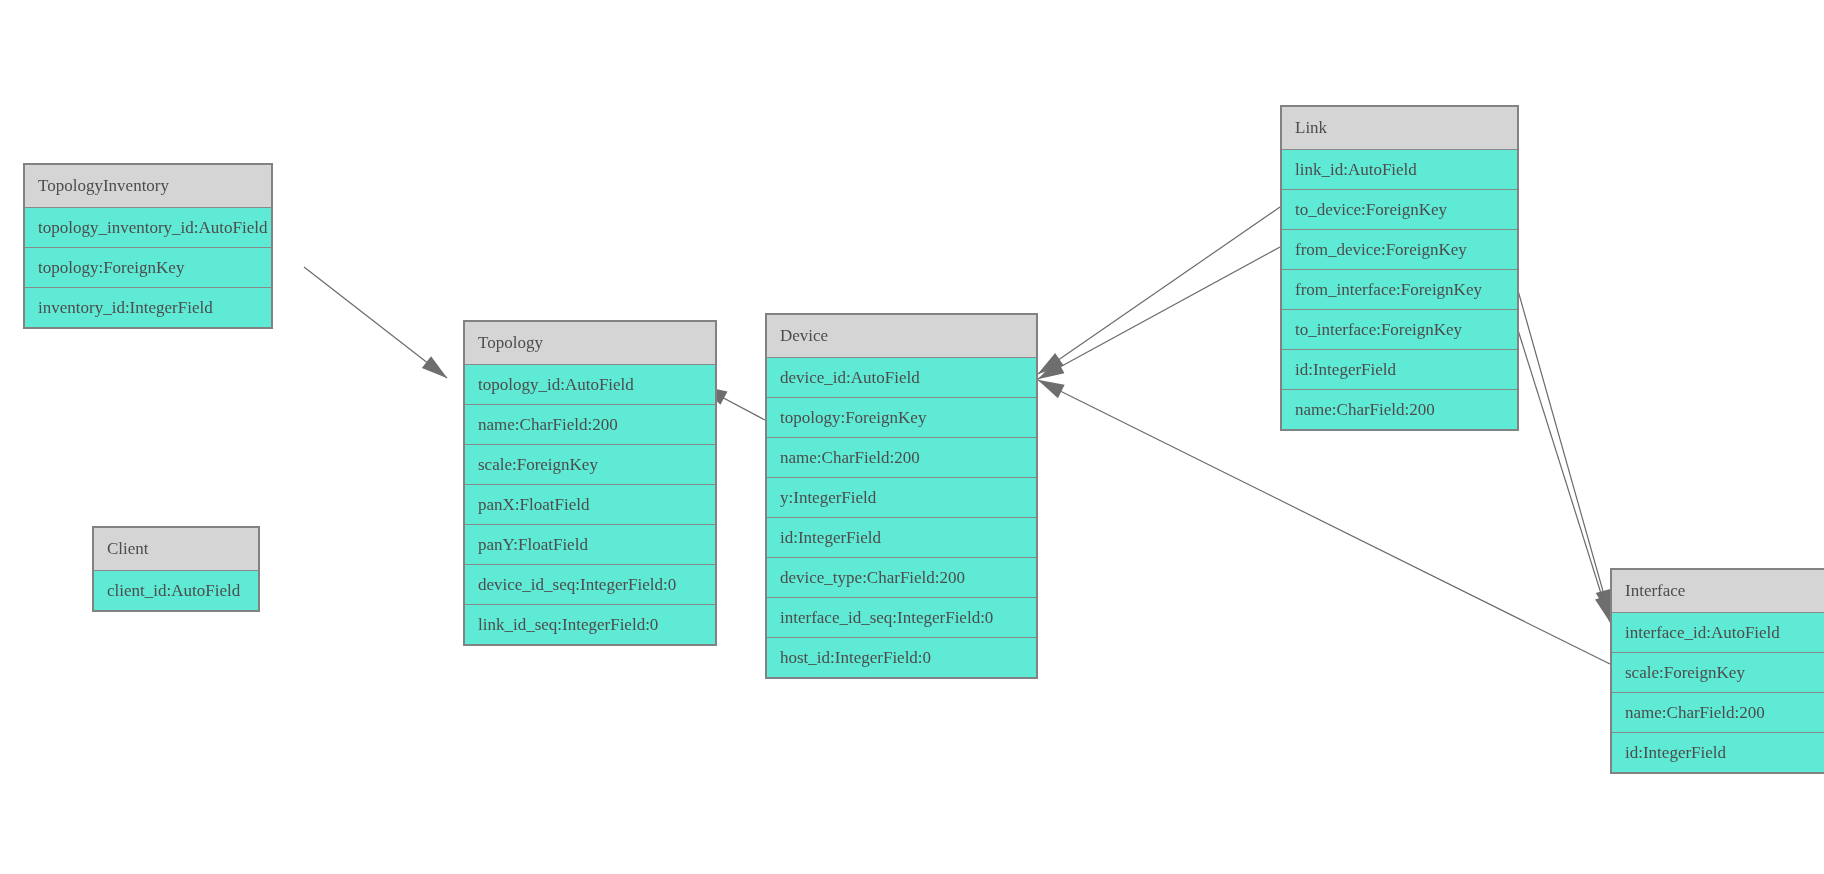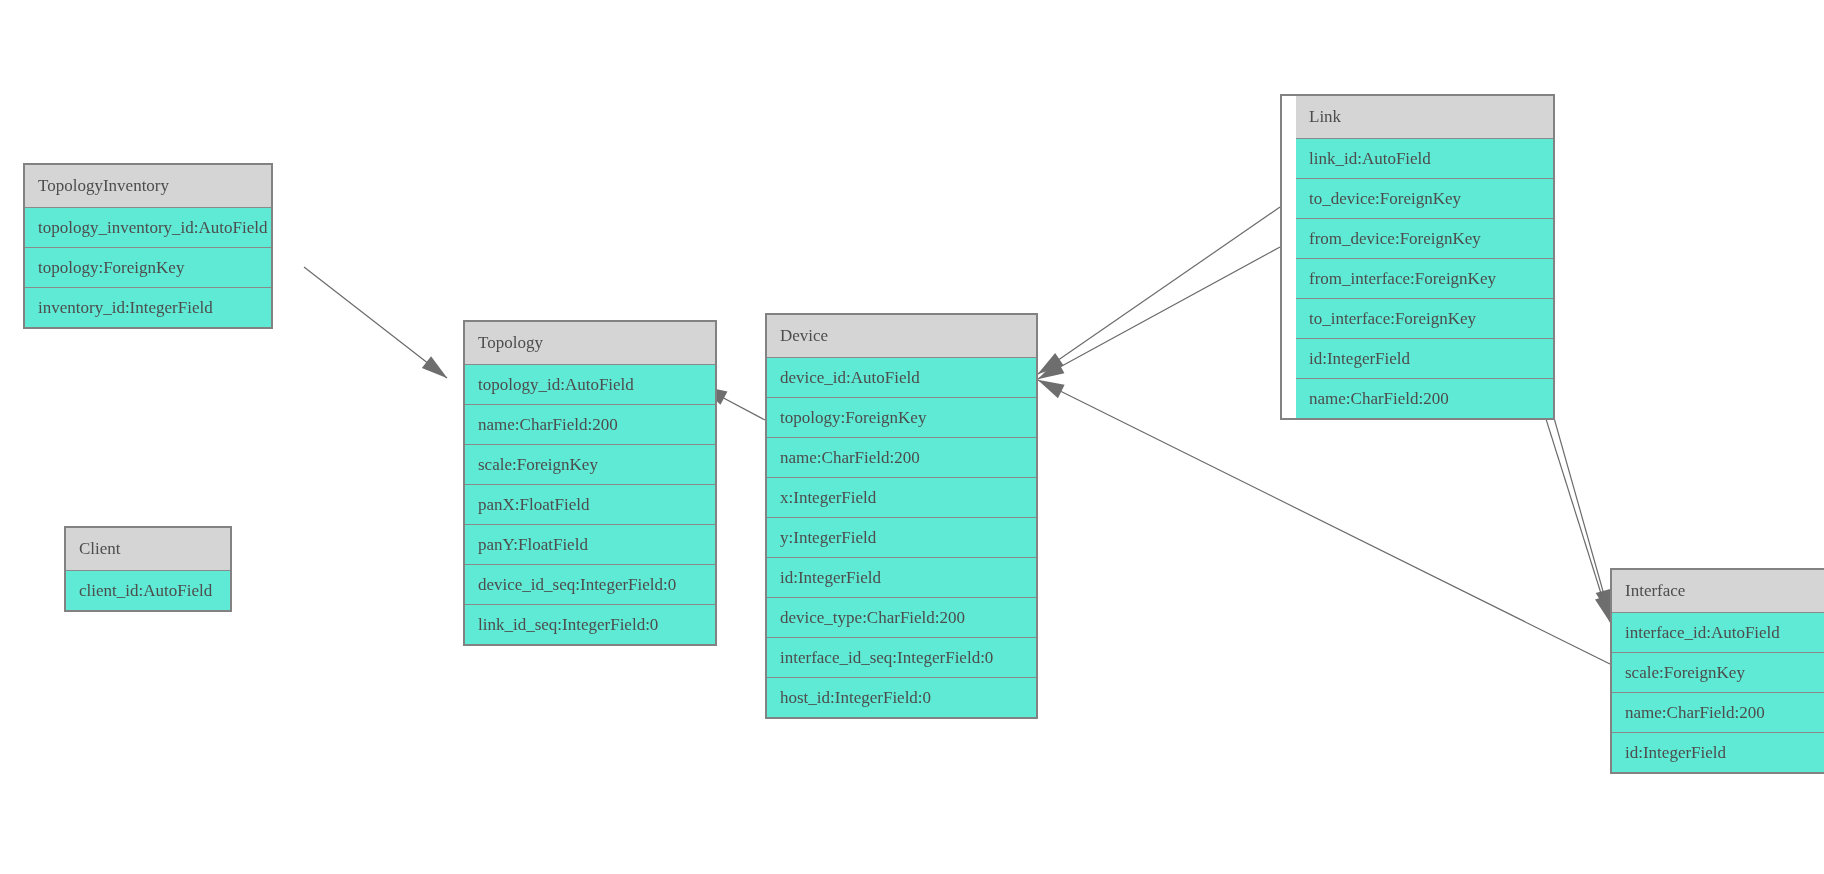--- a/index.html
+++ b/index.html
@@ -70,37 +70,36 @@
   <div class="entity" style="left: 463px; top: 320px; width: 254px;">
       <div class="entity-header">Topology</div>
       <div class="field-row">topology_id:AutoField</div>
       <div class="field-row">name:CharField:200</div>
       <div class="field-row">scale:ForeignKey</div>
       <div class="field-row">panX:FloatField</div>
       <div class="field-row">panY:FloatField</div>
       <div class="field-row">device_id_seq:IntegerField:0</div>
       <div class="field-row">link_id_seq:IntegerField:0</div>
     </div>
-  <div class="entity" style="left: 64px; top: 526px; width: 168px;">
+  <div class="entity" style="left: 92px; top: 526px; width: 168px;">
       <div class="entity-header">Client</div>
       <div class="field-row">client_id:AutoField</div>
     </div>
   <div class="entity" style="left: 765px; top: 313px; width: 273px;">
       <div class="entity-header">Device</div>
       <div class="field-row">device_id:AutoField</div>
       <div class="field-row">topology:ForeignKey</div>
       <div class="field-row">name:CharField:200</div>
-      <div class="field-row">x:IntegerField</div>
       <div class="field-row">y:IntegerField</div>
       <div class="field-row">id:IntegerField</div>
       <div class="field-row">device_type:CharField:200</div>
       <div class="field-row">interface_id_seq:IntegerField:0</div>
       <div class="field-row">host_id:IntegerField:0</div>
     </div>
-  <div class="entity" style="left: 1280px; top: 94px; width: 275px; padding-left: 14px;">
+  <div class="entity" style="left: 1280px; top: 105px; width: 239px;">
       <div class="entity-header">Link</div>
       <div class="field-row">link_id:AutoField</div>
       <div class="field-row">to_device:ForeignKey</div>
       <div class="field-row">from_device:ForeignKey</div>
       <div class="field-row">from_interface:ForeignKey</div>
       <div class="field-row">to_interface:ForeignKey</div>
       <div class="field-row">id:IntegerField</div>
       <div class="field-row">name:CharField:200</div>
     </div>
   <div class="entity" style="left: 1610px; top: 568px; width: 237px;">

